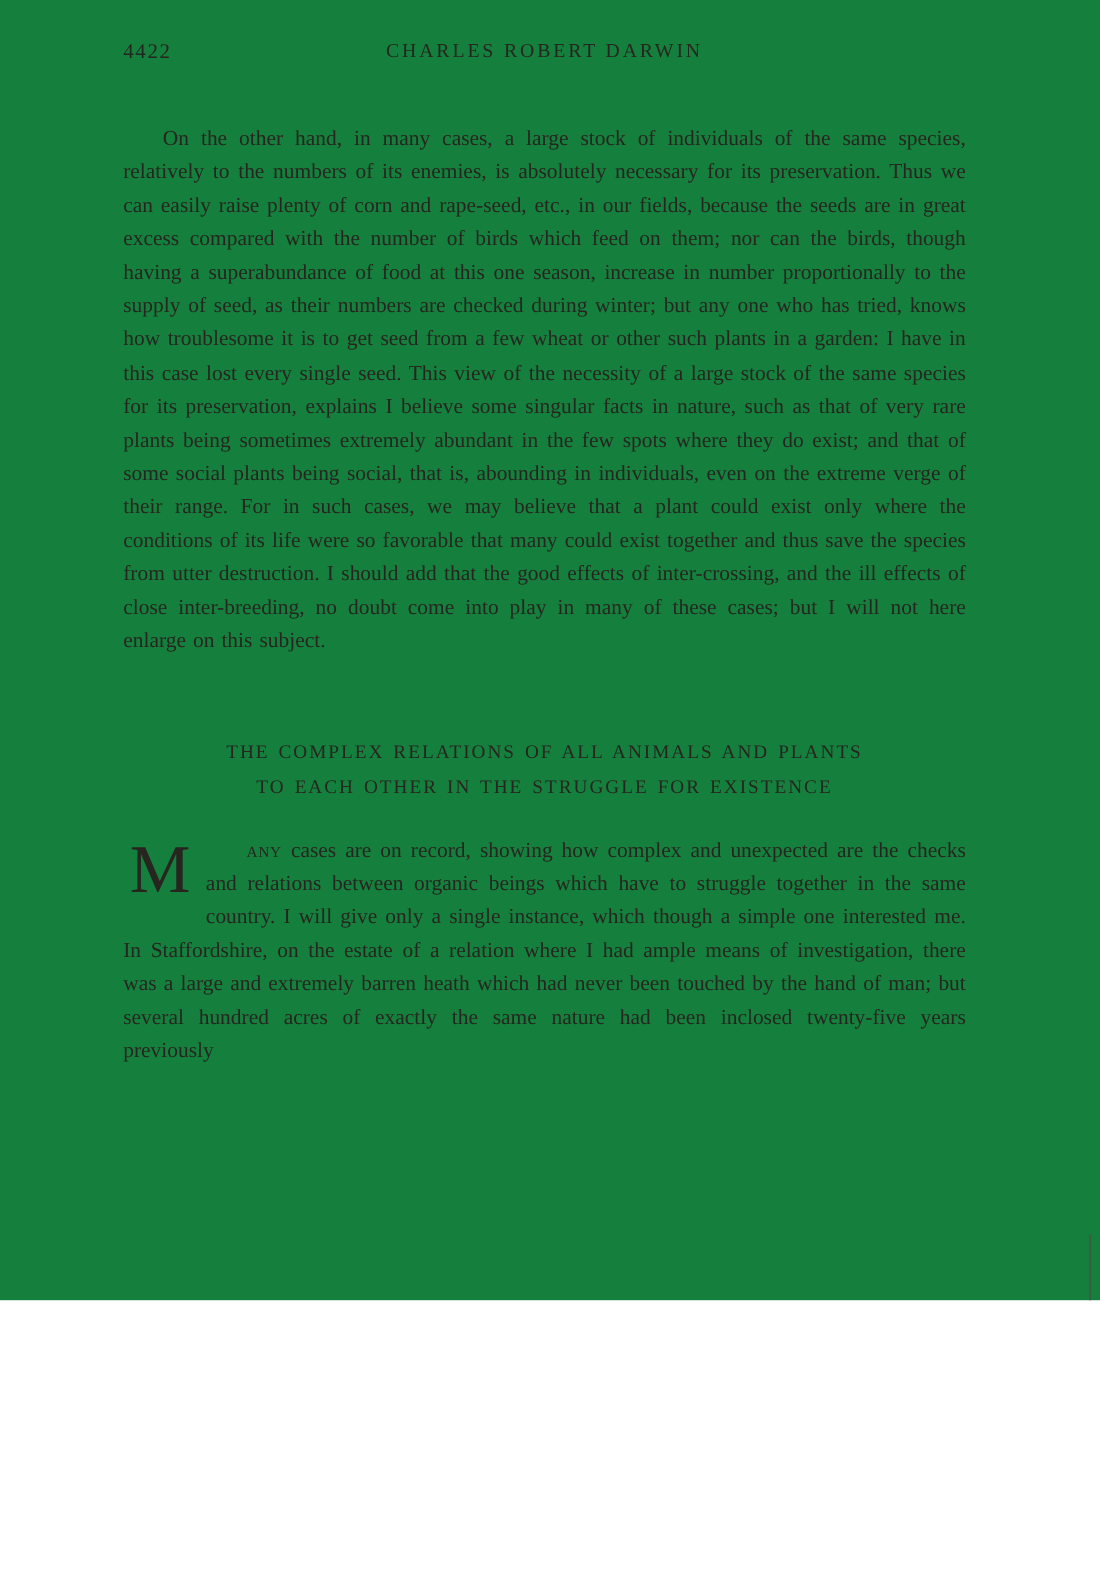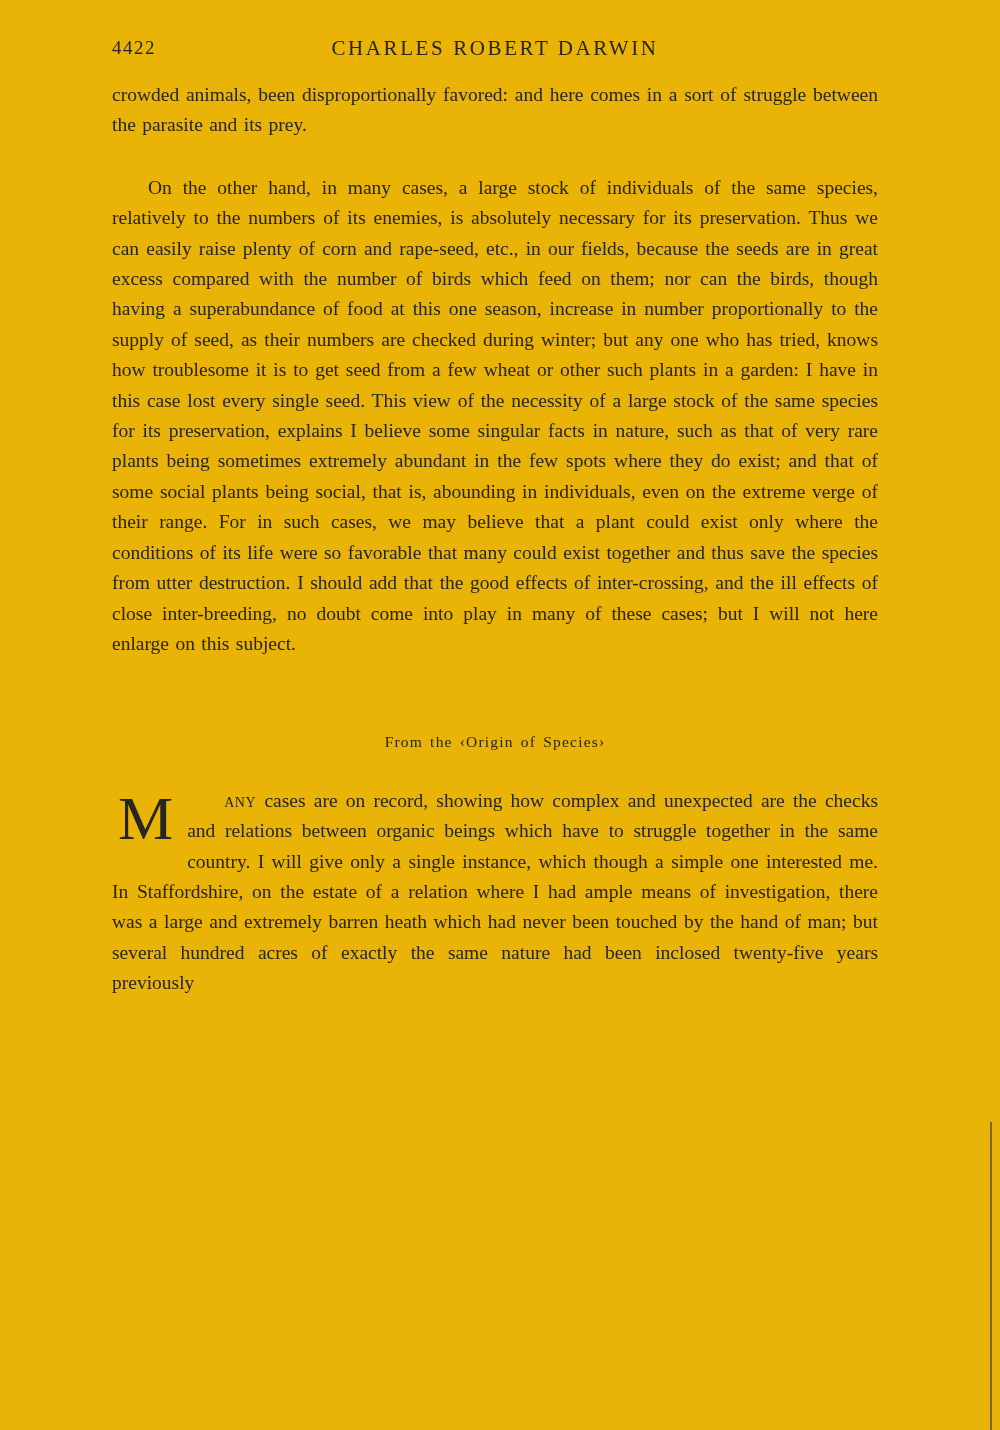--- a/index.html
+++ b/index.html
@@ -4,22 +4,22 @@
 <style>
   * { margin: 0; padding: 0; box-sizing: border-box; }
   html, body {
     width: 1000px;
     height: 1430px;
     font-family: "Liberation Serif", "DejaVu Serif", serif;
   }
   .page {
     position: relative;
     width: 1000px;
-    height: 1430px;
-    background: #eab308;
+    height: 1182px;
+    background: #15803d;
     color: #26251f;
     overflow: hidden;
   }
   .running-header {
     position: absolute;
     top: 34px;
     left: 112px;
     right: 122px;
     height: 26px;
   }
@@ -29,21 +29,21 @@
     top: 3px;
     font-size: 19px;
     letter-spacing: 1.5px;
   }
   .running-head {
     position: absolute;
     left: 0;
     right: 0;
     top: 2px;
     text-align: center;
-    font-size: 21px;
+    font-size: 18px;
     letter-spacing: 2.6px;
   }
   .text-block {
     position: absolute;
     top: 80px;
     left: 112px;
     width: 766px;
     font-size: 19.5px;
     line-height: 30.4px;
     text-align: justify;
@@ -98,30 +98,30 @@
 
 <div class="page">
 
   <header class="running-header">
     <span class="page-number">4422</span>
     <span class="running-head">CHARLES ROBERT DARWIN</span>
   </header>
 
   <main class="text-block">
 
-    <p class="para">crowded animals, been disproportionally favored: and here comes in a sort of struggle between the parasite and its prey.</p>
 
     <p class="para indent">On the other hand, in many cases, a large stock of individuals of the same species, relatively to the numbers of its enemies, is absolutely necessary for its preservation. Thus we can easily raise plenty of corn and rape-seed, etc., in our fields, because the seeds are in great excess compared with the number of birds which feed on them; nor can the birds, though having a superabundance of food at this one season, increase in number proportionally to the supply of seed, as their numbers are checked during winter; but any one who has tried, knows how troublesome it is to get seed from a few wheat or other such plants in a garden: I have in this case lost every single seed. This view of the necessity of a large stock of the same species for its preservation, explains I believe some singular facts in nature, such as that of very rare plants being sometimes extremely abundant in the few spots where they do exist; and that of some social plants being social, that is, abounding in individuals, even on the extreme verge of their range. For in such cases, we may believe that a plant could exist only where the conditions of its life were so favorable that many could exist together and thus save the species from utter destruction. I should add that the good effects of inter-crossing, and the ill effects of close inter-breeding, no doubt come into play in many of these cases; but I will not here enlarge on this subject.</p>
 
     <section class="chapter-start">
 
+      <h2 class="section-heading">
+        <span>THE COMPLEX RELATIONS OF ALL ANIMALS AND PLANTS</span><br>
+        <span>TO EACH OTHER IN THE STRUGGLE FOR EXISTENCE</span>
+      </h2>
 
-      <p class="source-line">
-        <span>From the ‹Origin of Species›</span>
-      </p>
 
       <p class="para dropcap-para">
         <span class="dropcap">M</span><span class="smallcaps">any</span><span> cases are on record, showing how complex and unexpected are the checks and relations between organic beings which have to struggle together in the same country.  I will give only a single instance, which though a simple one interested me.  In Staffordshire, on the estate of a relation where I had ample means of investigation, there was a large and extremely barren heath which had never been touched by the hand of man; but several hundred acres of exactly the same nature had been inclosed twenty-five years previously</span>
       </p>
 
     </section>
 
   </main>
 
   <div class="scan-line"></div>

